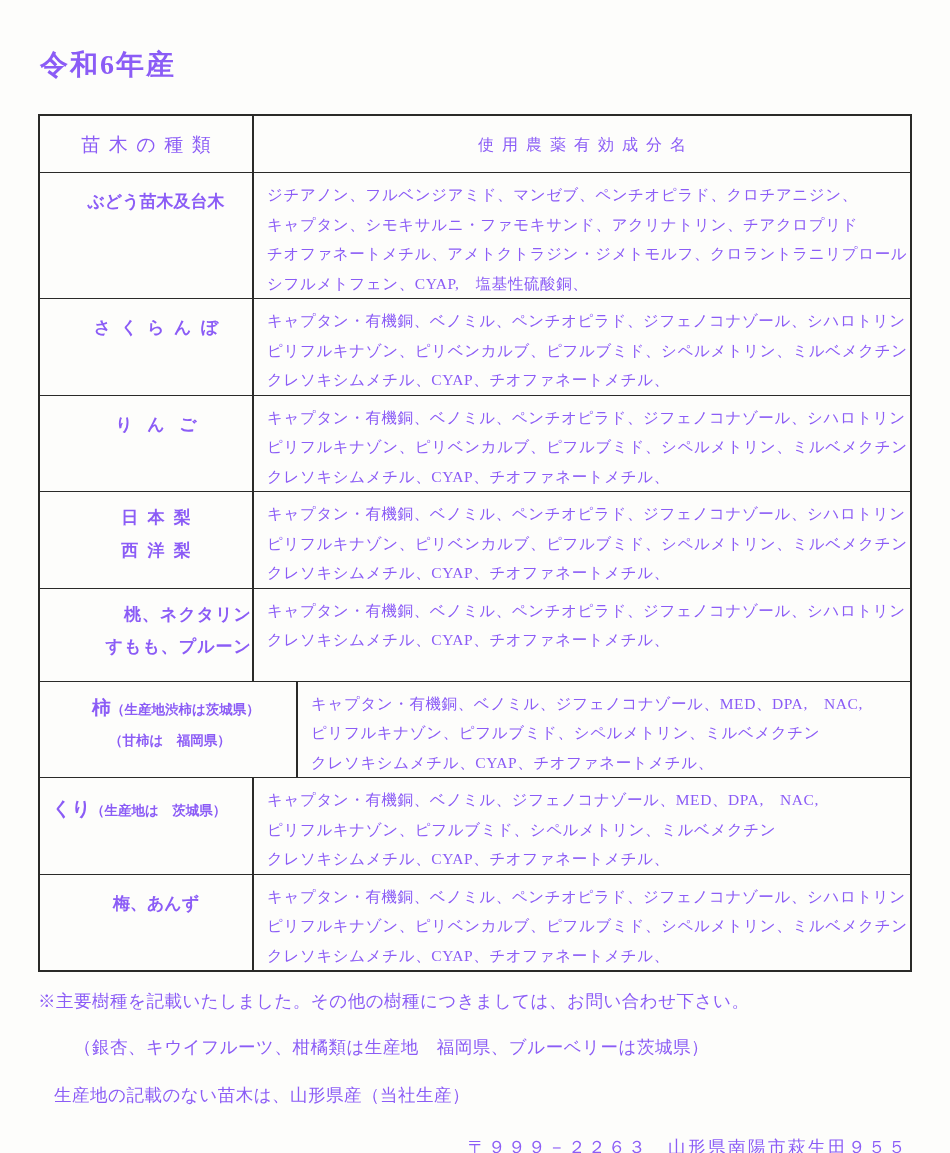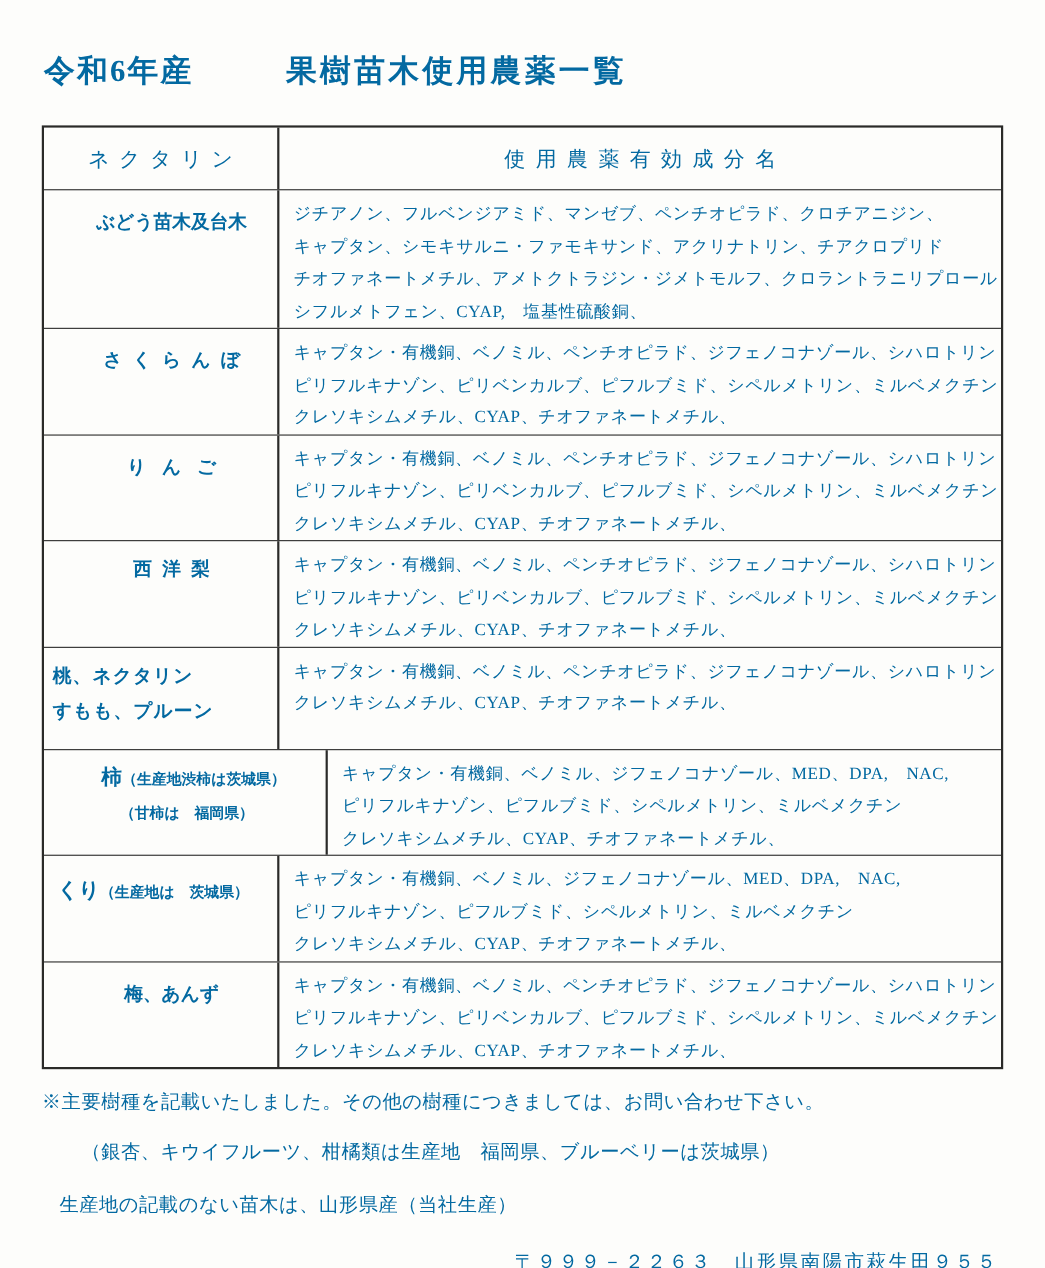--- a/index.html
+++ b/index.html
@@ -1,18 +1,18 @@
 <!DOCTYPE html>
 <html lang="ja"><head>
 <meta charset="utf-8">
 <style>
   html,body{margin:0;padding:0;background:#e8e8e6;}
   .page{
     width:950px;height:1153px;box-sizing:border-box;
-    margin:0 auto;background:#fdfdfb;color:#0369a1;
+    margin:0 auto;background:#fdfdfb;color:#8b5cf6;
     font-family:"Liberation Serif","DejaVu Serif",serif;
     padding:46px 38px 0 38px;position:relative;overflow:hidden;
   }
   .title-row{display:flex;align-items:baseline;gap:84px;margin:0 0 30px 2px;}
   .title-era{font-size:28px;font-weight:bold;letter-spacing:2px;}
   .title-main{font-size:28px;font-weight:bold;letter-spacing:3px;}
 
   .ag-table{border:2.5px solid #2a2a28;width:874px;box-sizing:border-box;}
   .t-row{display:flex;box-sizing:border-box;}
   .t-row + .t-row{border-top:1.8px solid #2a2a28;}
@@ -21,30 +21,30 @@
     border-right:2px solid #2a2a28;
     font-weight:600;font-size:17px;
   }
   .cell-content{flex:1;box-sizing:border-box;padding:7px 8px 0 13px;}
   .cell-content .line{font-size:15.5px;line-height:29.5px;letter-spacing:0.6px;white-space:nowrap;}
 
   .hdr{height:56px;}
   .hdr .cell-label{display:flex;align-items:center;justify-content:center;
     font-weight:normal;font-size:19px;letter-spacing:0.45em;text-indent:0.45em;padding-top:2px;}
   .hdr .cell-content{display:flex;align-items:center;justify-content:center;
-    font-size:19px;letter-spacing:0.5em;text-indent:0.5em;padding:2px 0 0 0;}
+    font-size:16px;letter-spacing:0.5em;text-indent:0.5em;padding:2px 0 0 0;}
 
   .r1{min-height:122px;} .r2,.r3,.r4{min-height:90px;}
   .r5,.r6{min-height:93px;} .r7{min-height:92px;} .r8{min-height:90px;}
 
   .lbl-center{text-align:center;padding-top:17px;padding-left:20px;}
   .lbl-sp1{letter-spacing:0.55em;text-indent:0.55em;}
   .lbl-sp2{letter-spacing:0.85em;text-indent:0.85em;}
   .lbl-two{padding-top:9px;line-height:33px;}
-  .lbl-left{text-align:left;padding:10px 0 0 8px;line-height:32px;letter-spacing:1px;}
+  .lbl-left{text-align:right;padding:10px 0 0 8px;line-height:32px;letter-spacing:1px;}
   .lbl-kaki{padding:10px 0 0 8px;line-height:31px;margin-left:44px;}
   .lbl-big{font-size:19px;font-weight:bold;}
   .lbl-note{font-size:13.5px;font-weight:600;letter-spacing:0;}
   .lbl-indent{padding-left:17px;display:block;}
   .lbl-kuri{padding:18px 0 0 12px;}
 
   .notes{margin-top:17px;font-size:17.5px;letter-spacing:0.5px;}
   .note1{margin:0 0 0 0;}
   .note2{margin:22px 0 0 36px;}
   .note3{margin:24px 0 0 16px;}
@@ -52,27 +52,26 @@
   .addr-block{margin-top:28px;text-align:right;padding-right:4px;}
   .addr-postal{font-size:17.5px;letter-spacing:2.5px;}
 </style>
 </head>
 <body>
 
 <div class="page">
 
   <div class="title-row">
     <span class="title-era">令和6年産</span>
-    <span class="title-main">果樹苗木使用農薬一覧</span>
   </div>
 
   <div class="ag-table">
 
     <div class="t-row hdr">
-      <div class="cell-label">ネクタリン</div>
+      <div class="cell-label">苗木の種類</div>
       <div class="cell-content">使用農薬有効成分名</div>
     </div>
 
     <div class="t-row r1">
       <div class="cell-label lbl-center">ぶどう苗木及台木</div>
       <div class="cell-content">
         <div class="line">ジチアノン、フルベンジアミド、マンゼブ、ペンチオピラド、クロチアニジン、</div>
         <div class="line">キャプタン、シモキサルニ・ファモキサンド、アクリナトリン、チアクロプリド</div>
         <div class="line">チオファネートメチル、アメトクトラジン・ジメトモルフ、クロラントラニリプロール</div>
         <div class="line">シフルメトフェン、CYAP,　塩基性硫酸銅、</div>
@@ -92,20 +91,21 @@
       <div class="cell-label lbl-center lbl-sp2">りんご</div>
       <div class="cell-content">
         <div class="line">キャプタン・有機銅、ベノミル、ペンチオピラド、ジフェノコナゾール、シハロトリン</div>
         <div class="line">ピリフルキナゾン、ピリベンカルブ、ピフルブミド、シペルメトリン、ミルベメクチン</div>
         <div class="line">クレソキシムメチル、CYAP、チオファネートメチル、</div>
       </div>
     </div>
 
     <div class="t-row r4">
       <div class="cell-label lbl-center lbl-two lbl-sp1">
+        <div>日本梨</div>
         <div>西洋梨</div>
       </div>
       <div class="cell-content">
         <div class="line">キャプタン・有機銅、ベノミル、ペンチオピラド、ジフェノコナゾール、シハロトリン</div>
         <div class="line">ピリフルキナゾン、ピリベンカルブ、ピフルブミド、シペルメトリン、ミルベメクチン</div>
         <div class="line">クレソキシムメチル、CYAP、チオファネートメチル、</div>
       </div>
     </div>
 
     <div class="t-row r5">

